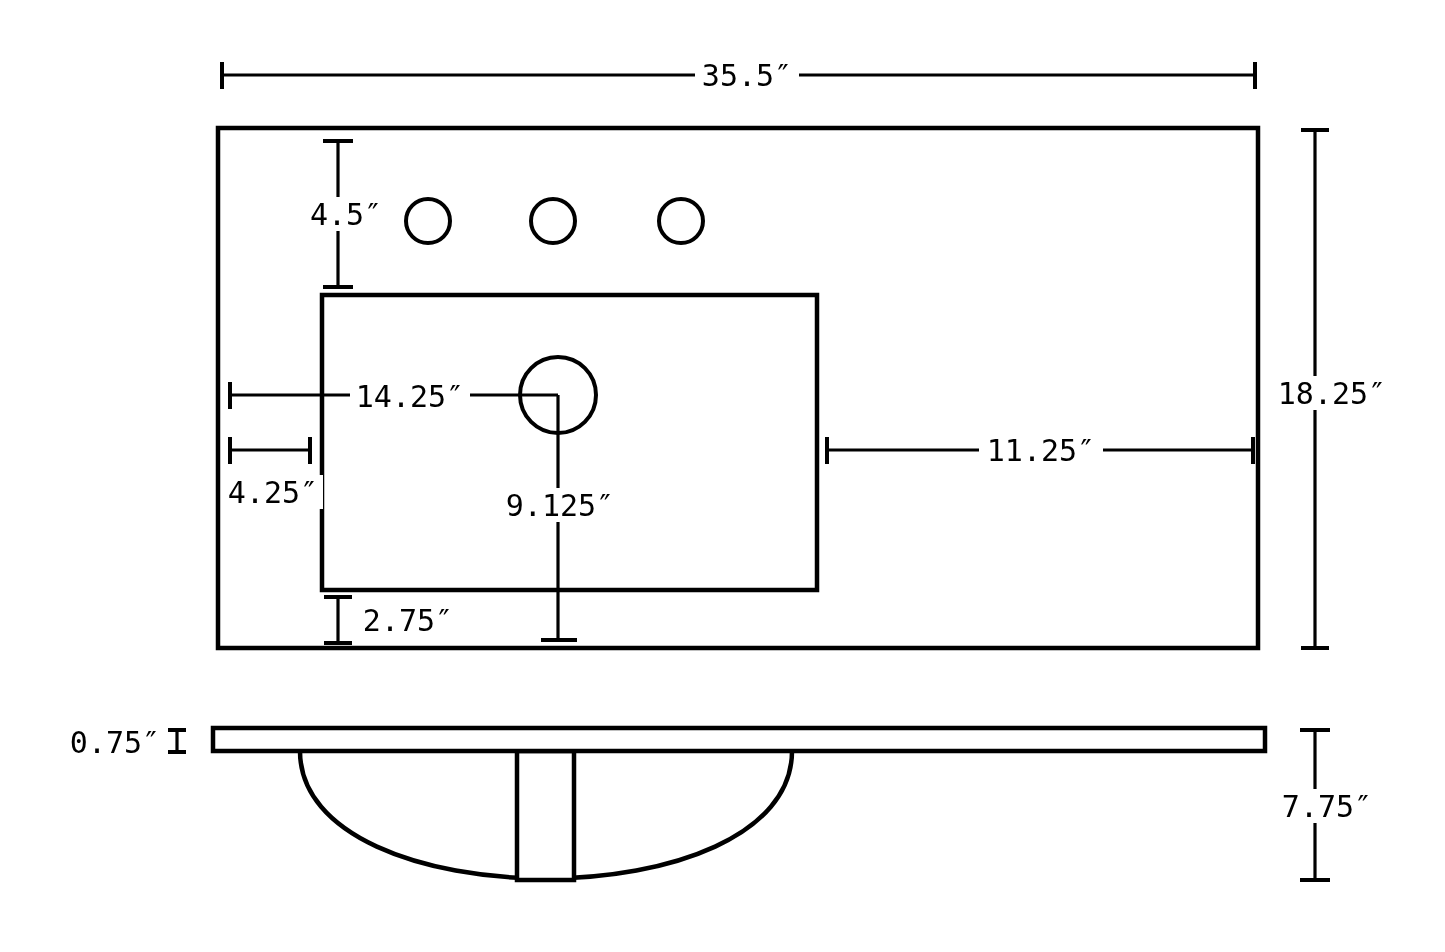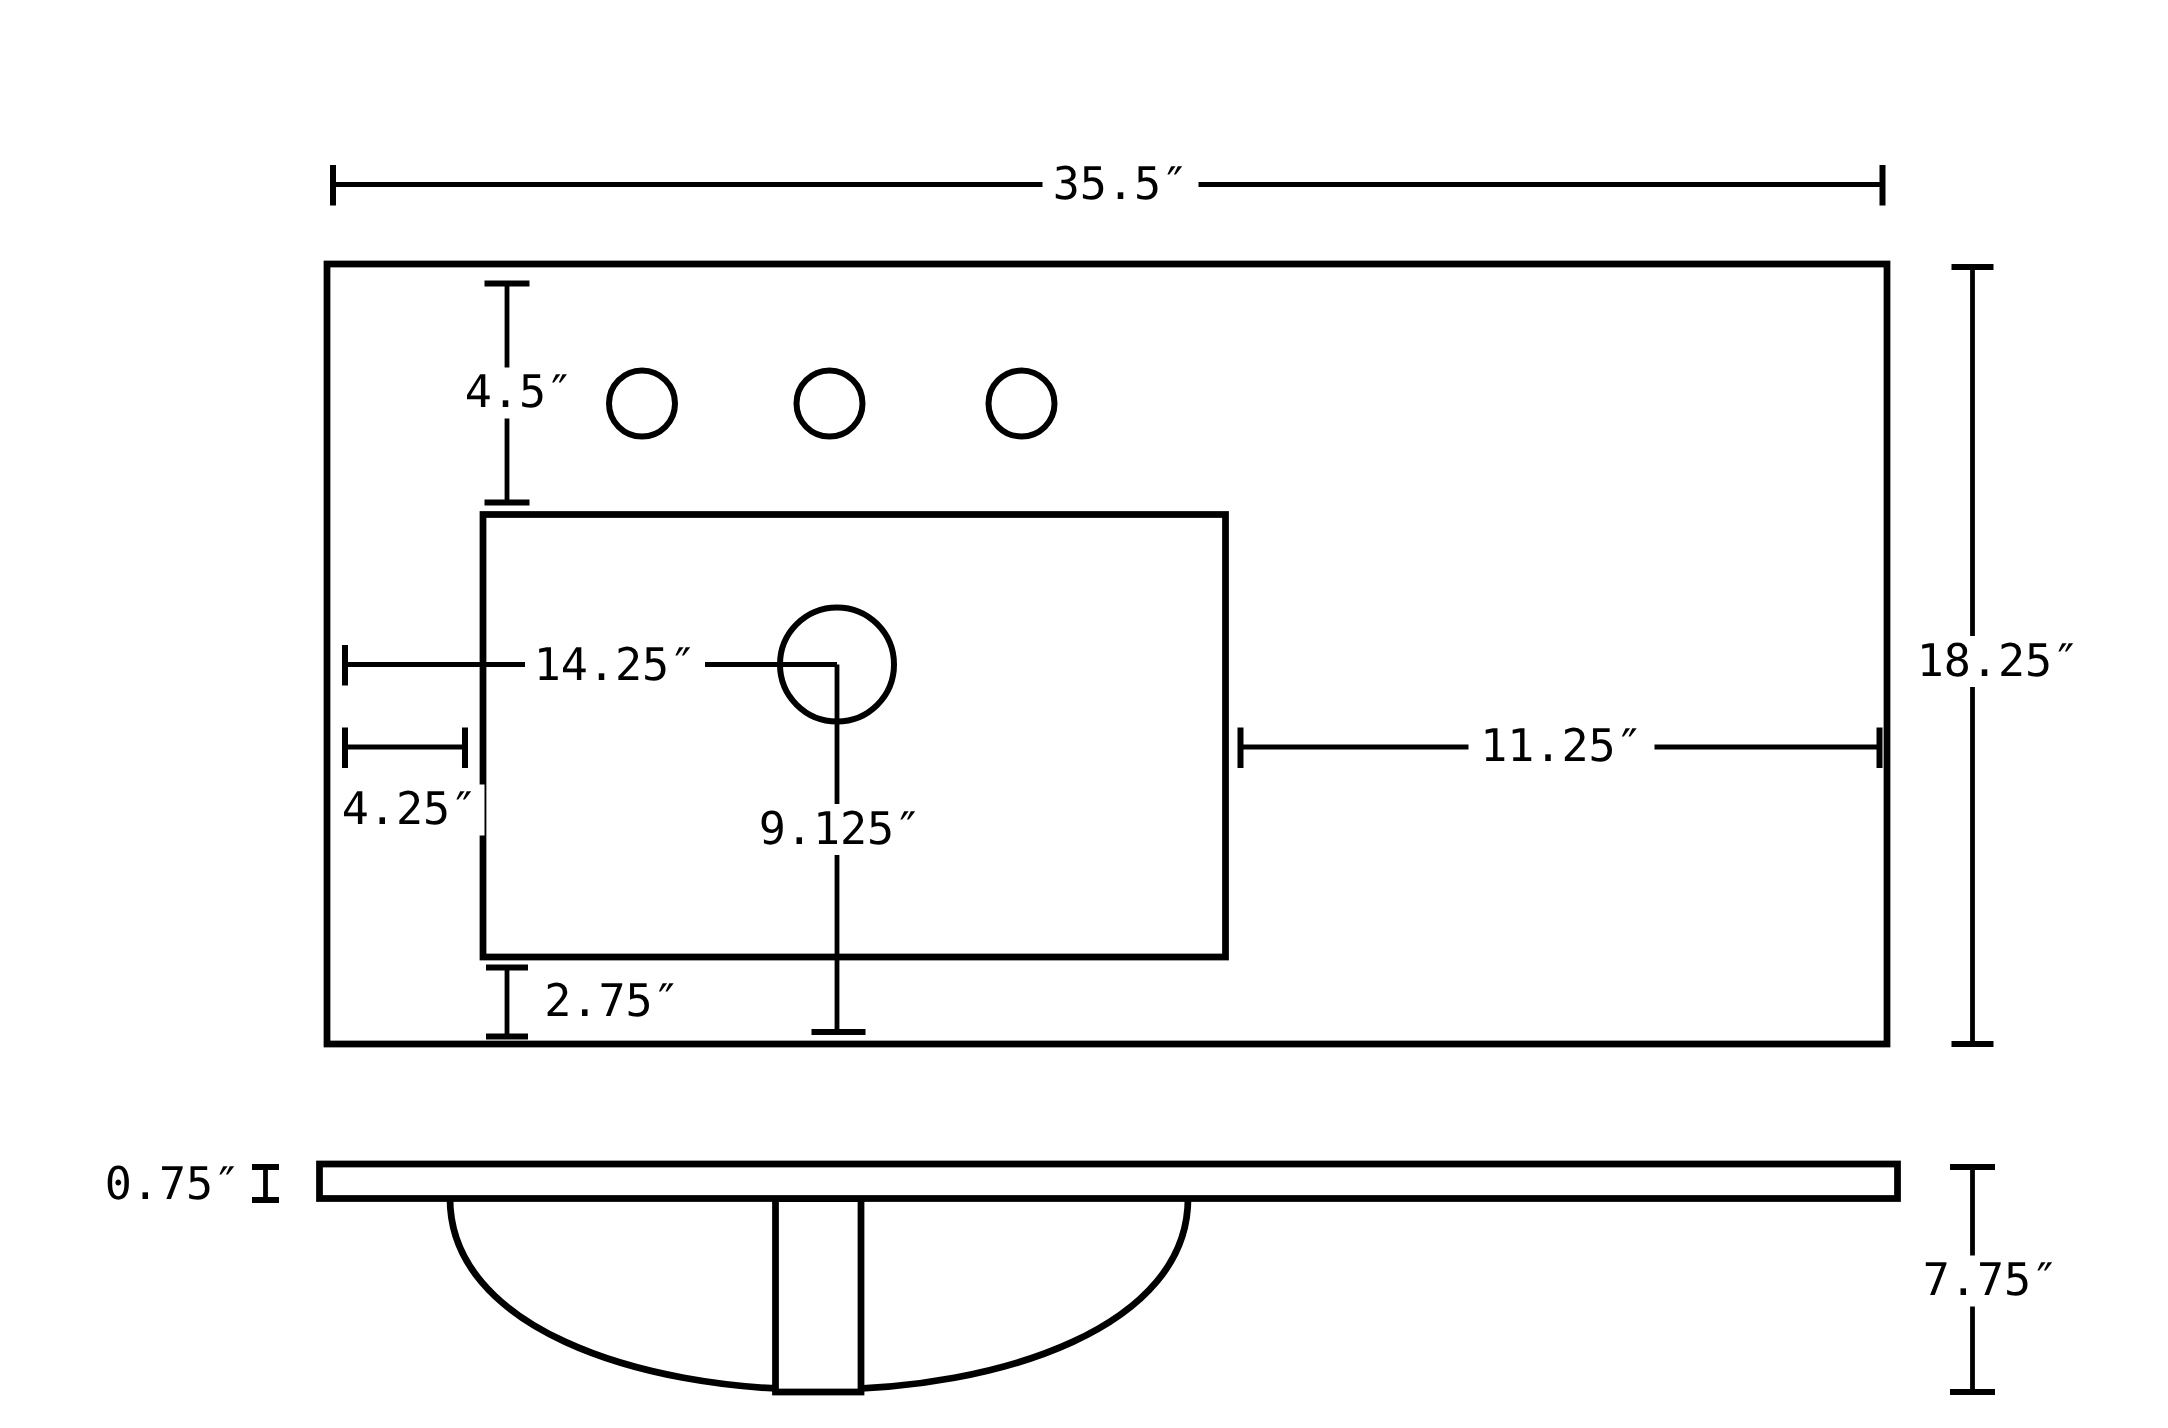--- a/index.html
+++ b/index.html
@@ -4,21 +4,21 @@
 <style>
   html, body {
     margin: 0;
     padding: 0;
     background: #ffffff;
     width: 1445px;
     height: 952px;
     overflow: hidden;
     font-family: "DejaVu Sans Mono", monospace;
   }
-  .canvas-wrap { width: 1445px; height: 771px; margin-top: 48px; }
+  .canvas-wrap { width: 1445px; height: 771px; }
   svg { display: block; }
   .outline { fill: #ffffff; stroke: #000000; stroke-width: 4.5; }
   .outline-nofill { fill: none; stroke: #000000; stroke-width: 4.5; }
   .hole { fill: #ffffff; stroke: #000000; stroke-width: 4; }
   .dim-line { stroke: #000000; stroke-width: 3.2; }
   .tick { stroke: #000000; stroke-width: 4; }
   .label-bg { fill: #ffffff; }
   .dim-label {
     font-family: "DejaVu Sans Mono", monospace;
     font-size: 30px;

